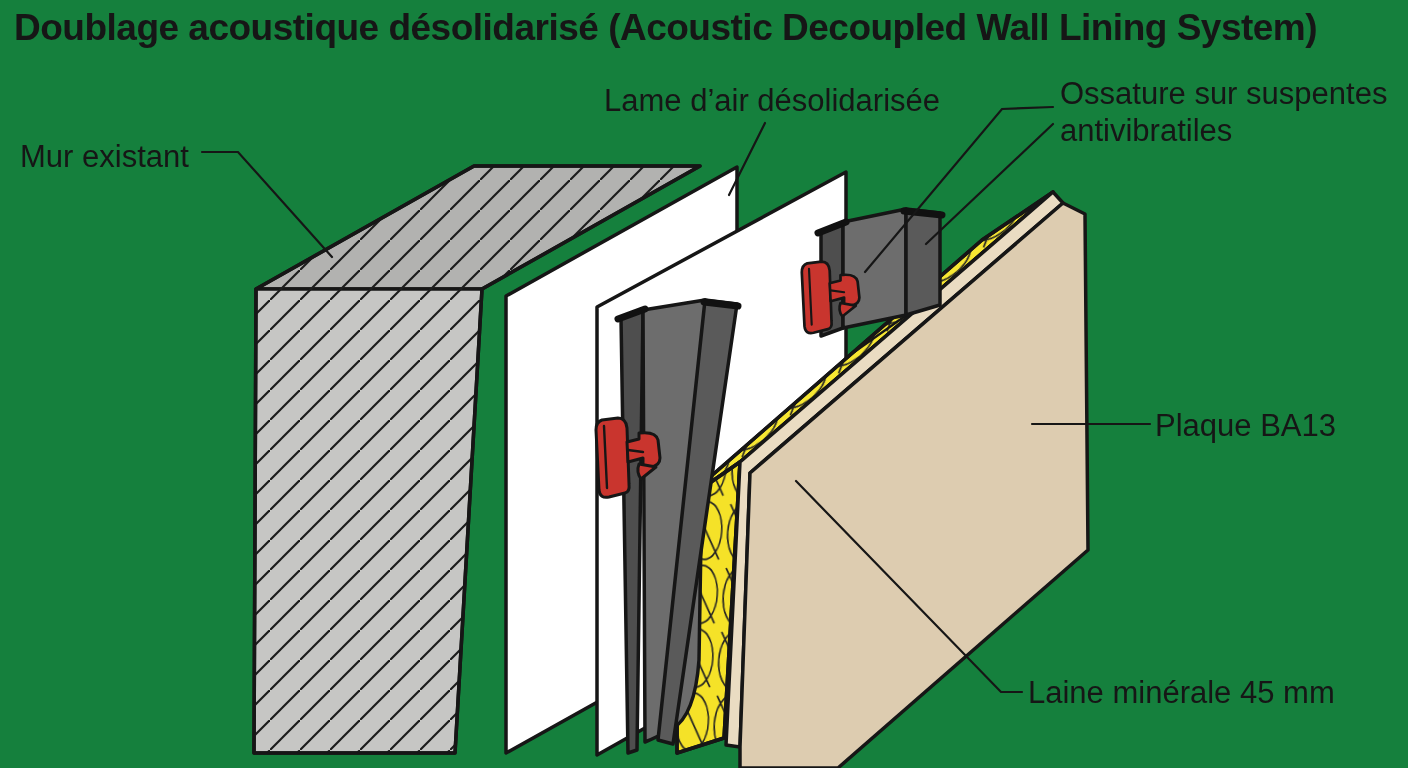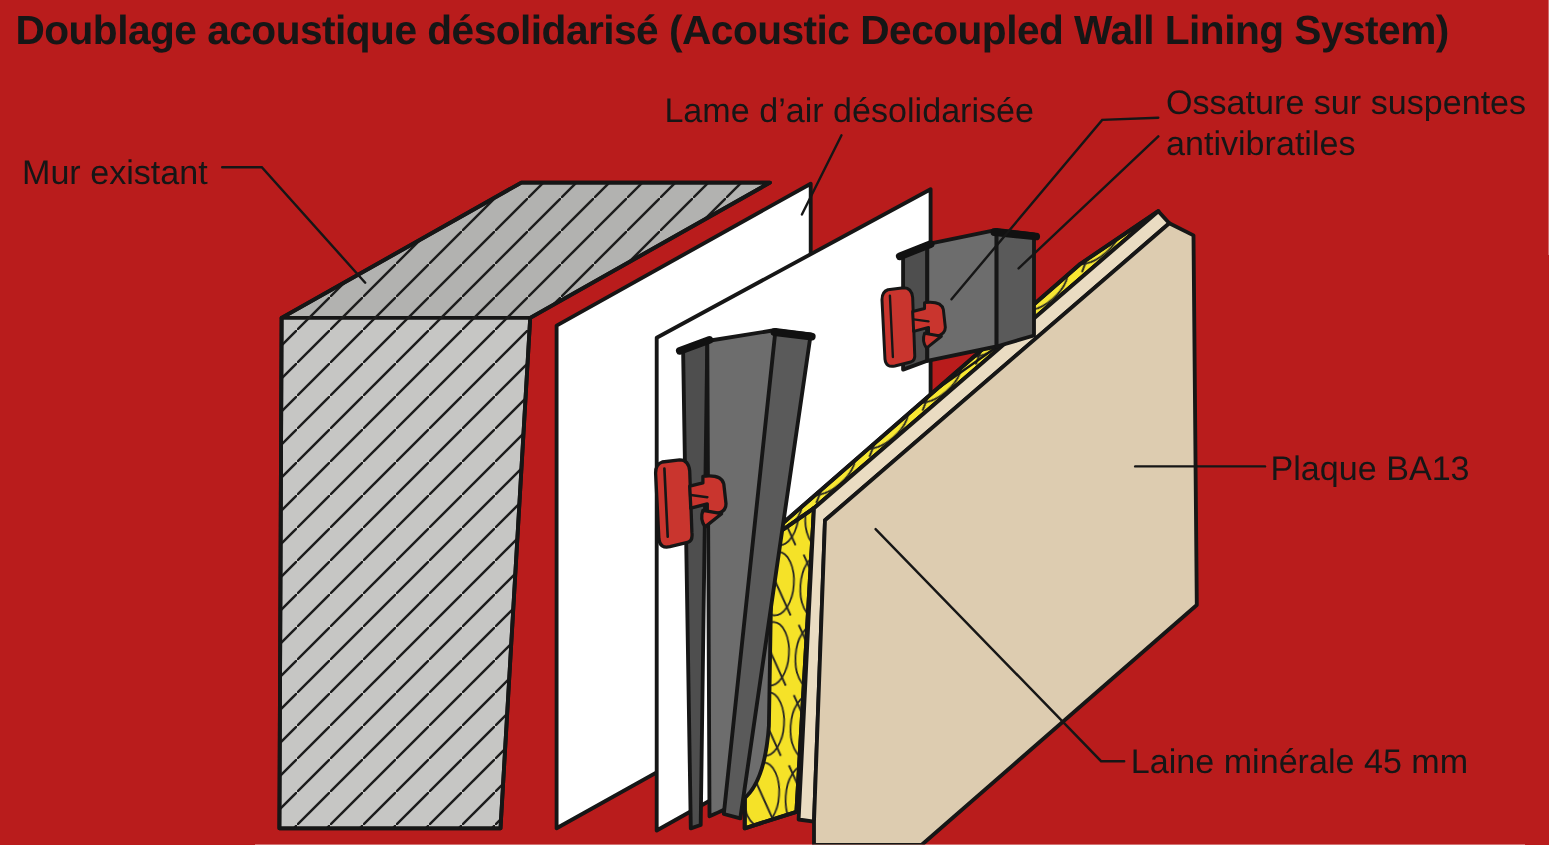--- a/index.html
+++ b/index.html
@@ -1,16 +1,16 @@
 <!DOCTYPE html>
 <html><head>
 <meta charset="utf-8">
 <style>
   html,body{margin:0;padding:0;background:#ffffff;}
-  .stage{position:relative;width:1408px;height:768px;background:#b91c1c;overflow:hidden;
+  .stage{position:relative;width:1408px;height:768px;background:#15803d;overflow:hidden;
          font-family:"Liberation Sans", sans-serif;}
   svg{position:absolute;left:0;top:0;}
   .title-text{font-family:"Liberation Sans", sans-serif;font-size:37px;font-weight:600;fill:#161616;letter-spacing:-0.5px;}
   .lbl{font-family:"Liberation Sans", sans-serif;font-size:31px;font-weight:400;fill:#161616;}
   .outline{stroke:#161616;stroke-width:3.5;stroke-linejoin:round;}
   .thin{stroke:#161616;stroke-width:2.2;fill:none;stroke-linecap:round;}
   .cap{stroke:#111111;stroke-width:7;stroke-linecap:round;}
 </style>
 </head>
 <body>

